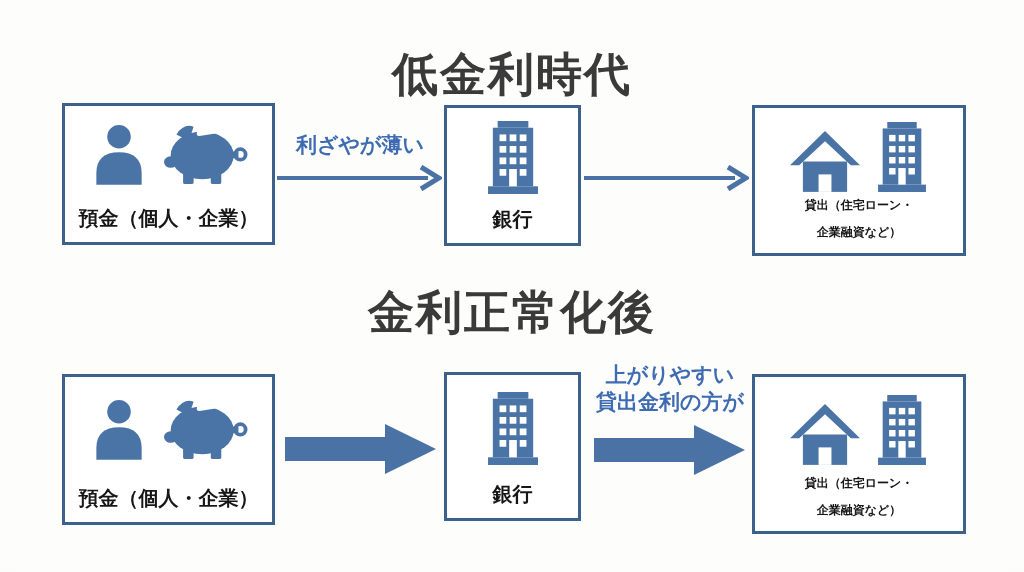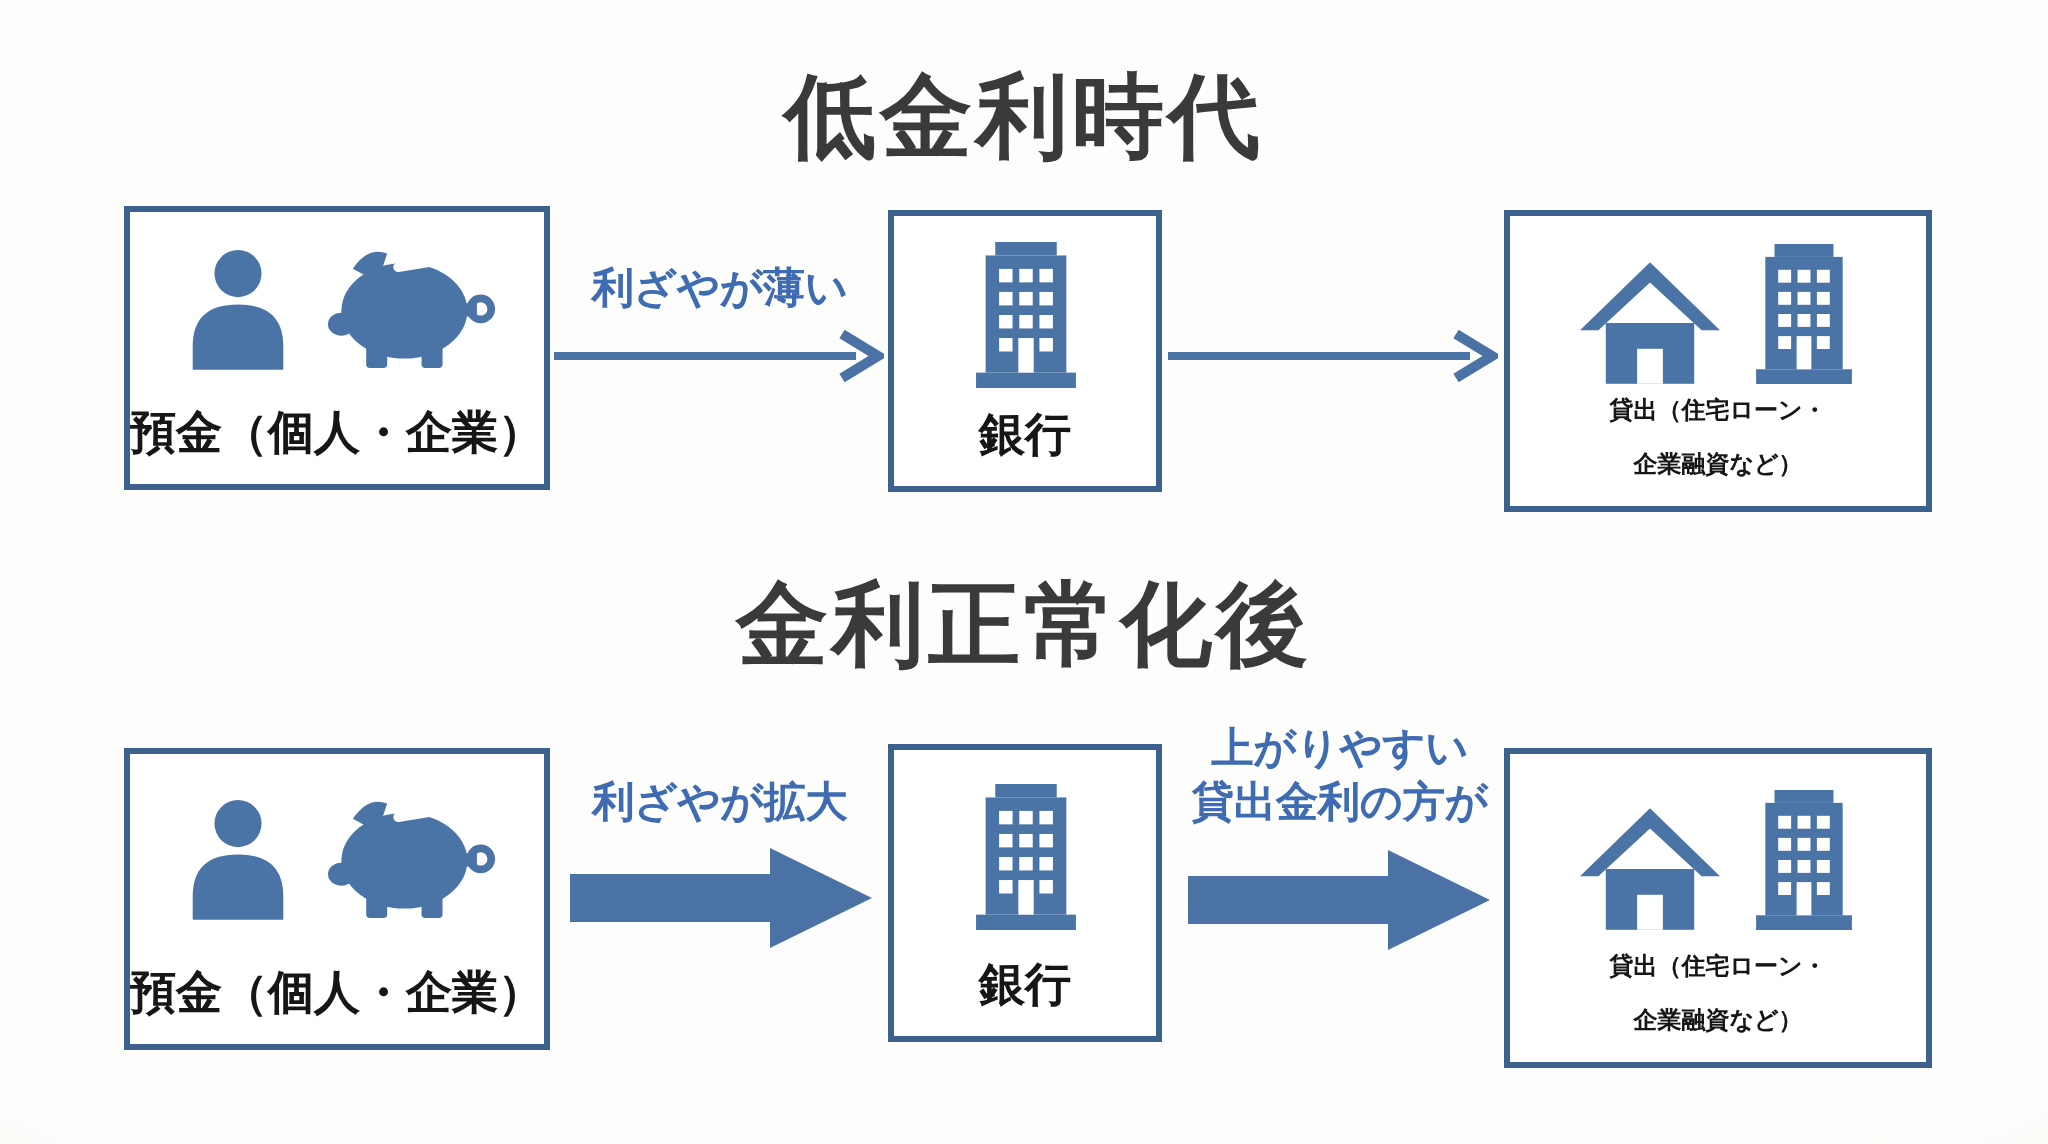--- a/index.html
+++ b/index.html
@@ -30,35 +30,35 @@
     position:absolute;background:var(--boxfill);
     border:3px solid var(--border);box-sizing:border-box;
   }
   .icon-row{
     display:flex;justify-content:center;align-items:center;gap:16px;
   }
   .box-label{
     position:absolute;left:0;right:0;text-align:center;
     font-weight:700;color:var(--text);
   }
-  .box-label.one{bottom:10px;font-size:23px;}
+  .box-label.one{bottom:10px;font-size:20px;}
   .box-label.two{bottom:7px;font-size:12px;line-height:27px;}
   .arrow-label{
     position:absolute;text-align:center;
     font-size:21px;font-weight:700;color:var(--labelblue);line-height:27px;
   }
   .arrow-wrap{position:absolute;}
   svg{display:block;}
 </style>
 </head>
 <body>
 
 <div class="canvas">
 
-  <div class="sec-title" style="top:28px;">低金利時代</div>
+  <div class="sec-title" style="top:44px;">低金利時代</div>
 
   <div class="box" style="left:62px;top:103px;width:213px;height:142px;">
     <div class="icon-row" style="margin-top:16px;">
       <span>
         <svg width="58" height="62" viewBox="0 0 64 68">
           <circle cx="32" cy="15" r="13" fill="var(--icon)"></circle>
           <path d="M7 68 L7 55 Q7 32 32 32 Q57 32 57 55 L57 68 Z" fill="var(--icon)"></path>
         </svg>
       </span>
       <span>
@@ -175,21 +175,20 @@
           <rect x="49" y="53" width="11" height="12" rx="2" fill="var(--icon)"></rect>
           <rect x="68" y="31" width="10" height="7" fill="var(--icon)"></rect>
           <circle cx="80" cy="34" r="5.5" fill="none" stroke="var(--icon)" stroke-width="4"></circle>
           <rect x="34" y="8" width="27" height="5" rx="2.5" fill="#ffffff" transform="rotate(-9 47 10)"></rect>
         </svg>
       </span>
     </div>
     <div class="box-label one">預金（個人・企業）</div>
   </div>
 
-  <div class="arrow-label" style="left:278px;top:388px;width:164px;">利ざやが拡大</div>
   <div class="arrow-wrap" style="left:285px;top:423px;">
     <svg width="152" height="52" viewBox="0 0 152 52">
       <polygon points="0,14 100,14 100,1 151,26 100,51 100,38 0,38" fill="var(--arrow)"></polygon>
     </svg>
   </div>
 
   <div class="box" style="left:444px;top:372px;width:137px;height:149px;">
     <div class="icon-row" style="margin-top:17px;">
       <span>
         <svg width="54" height="73" viewBox="0 0 56 76">

